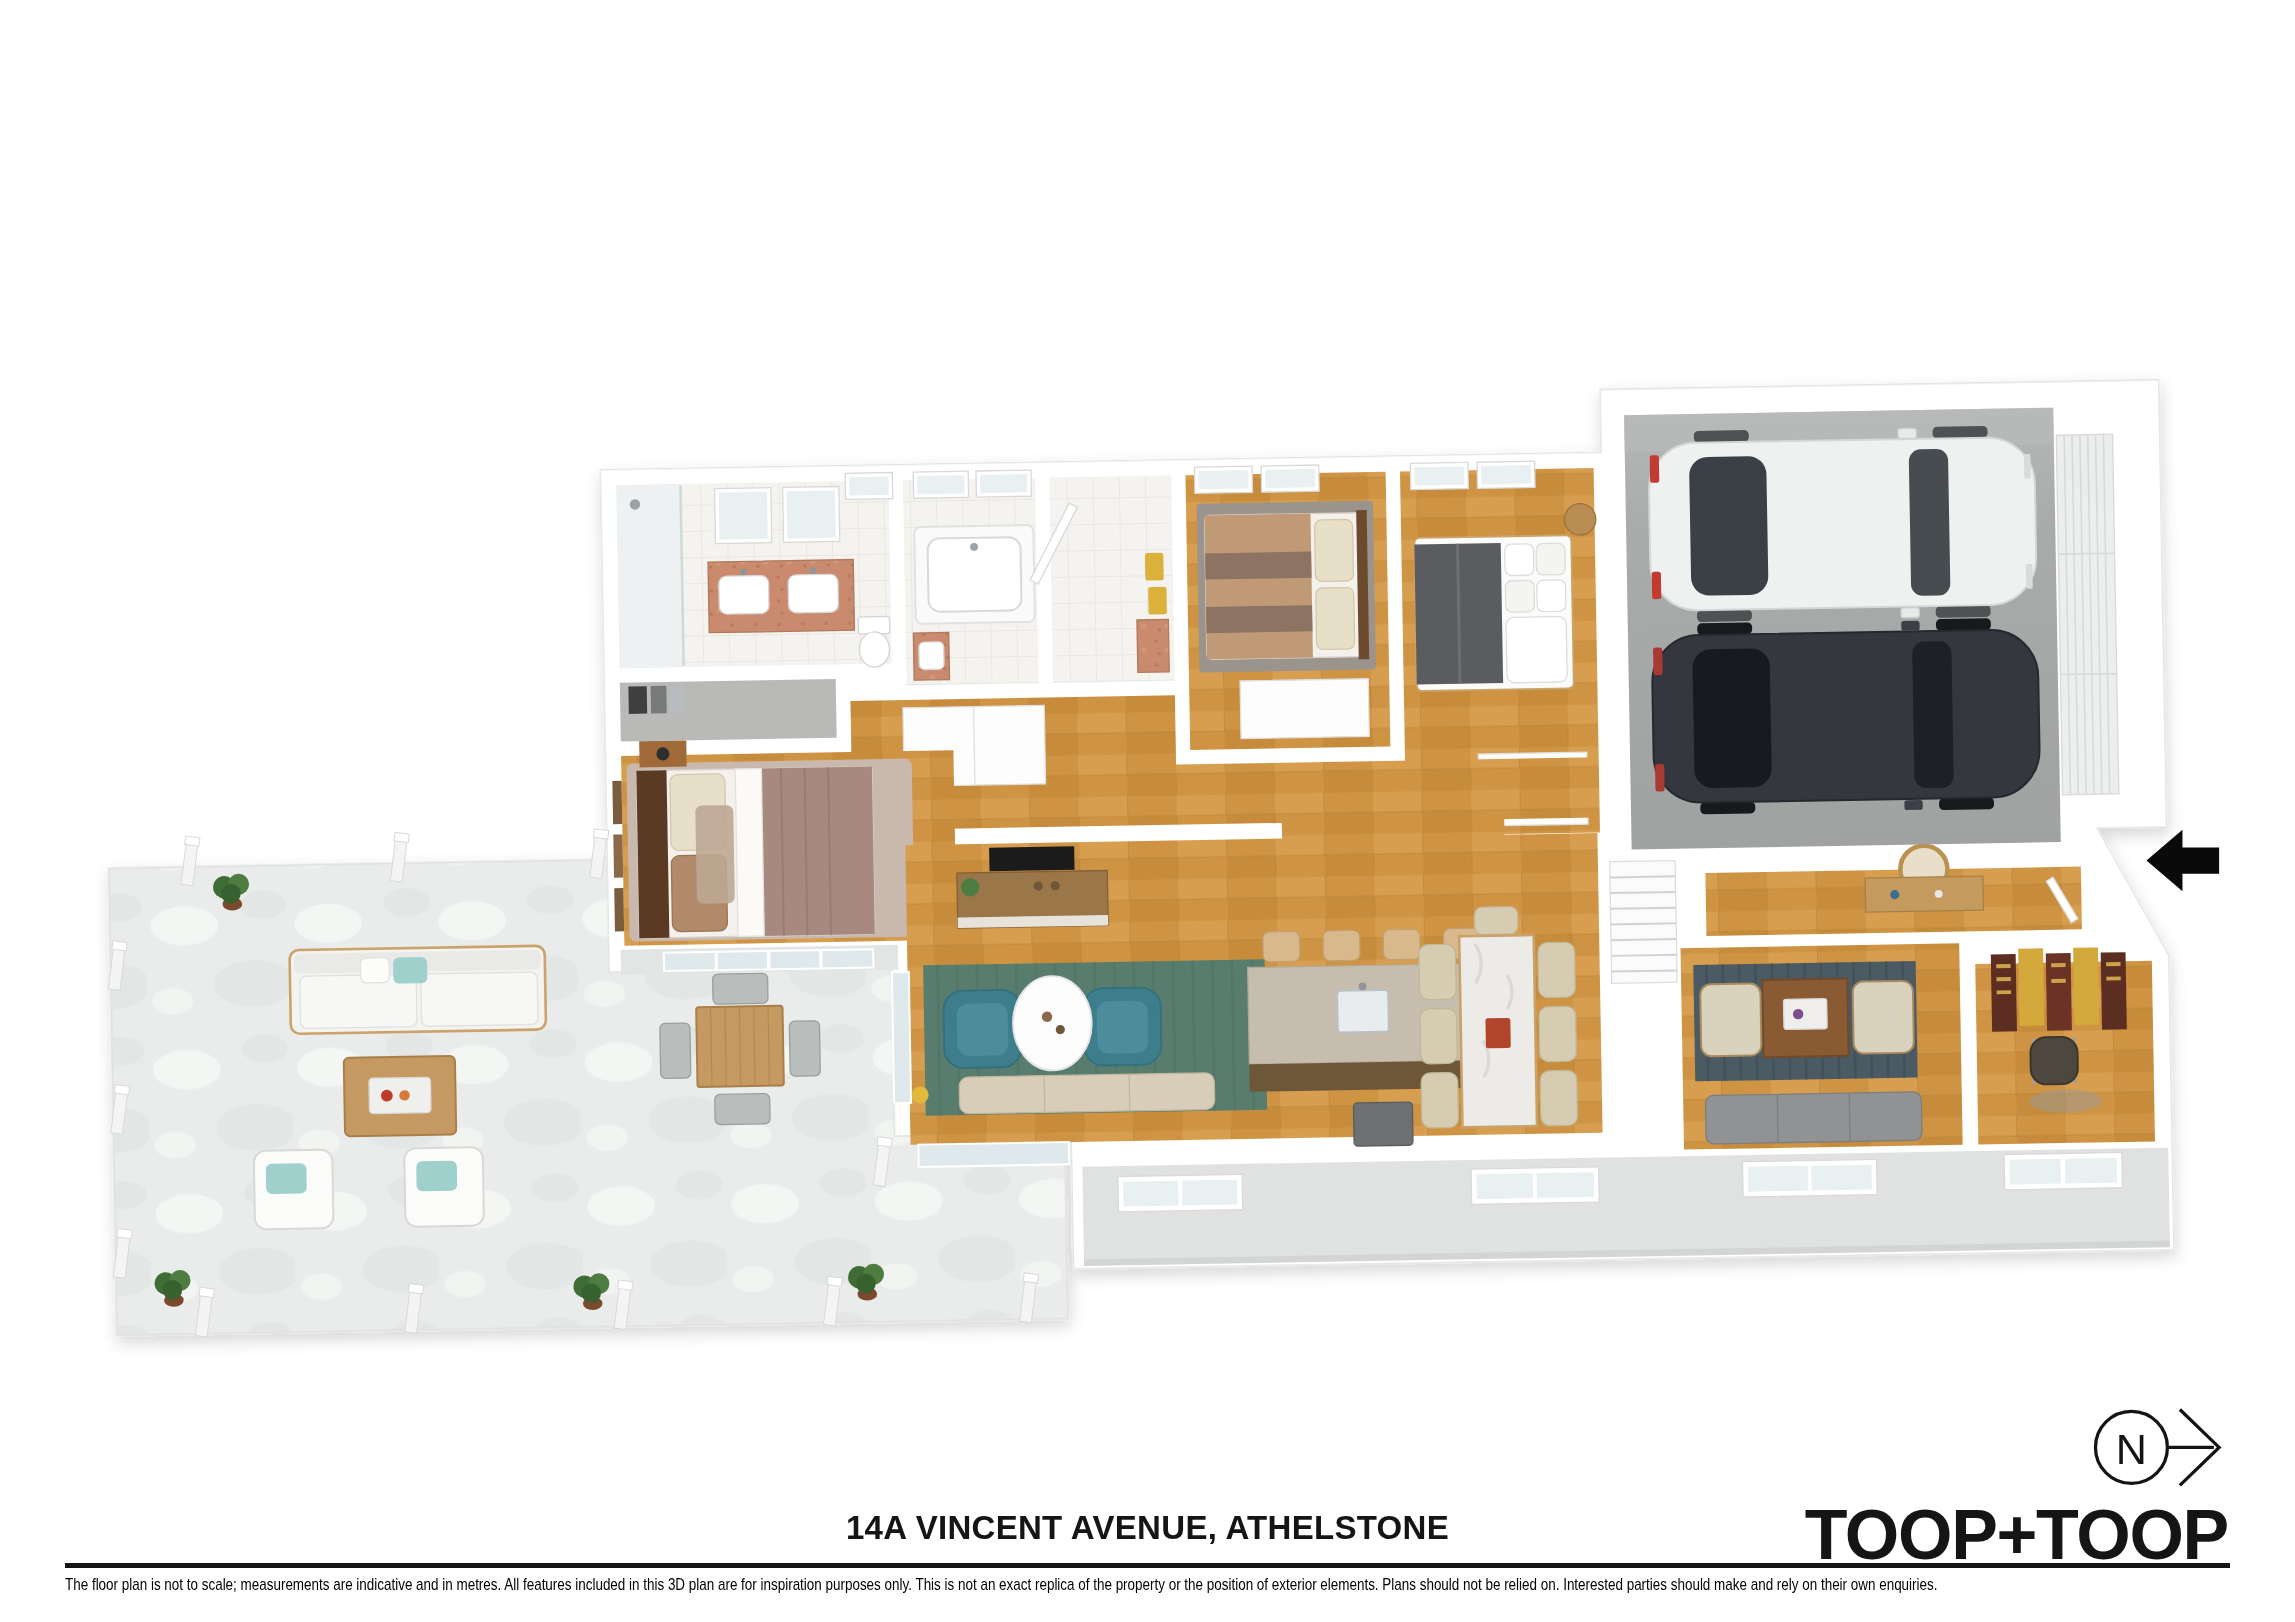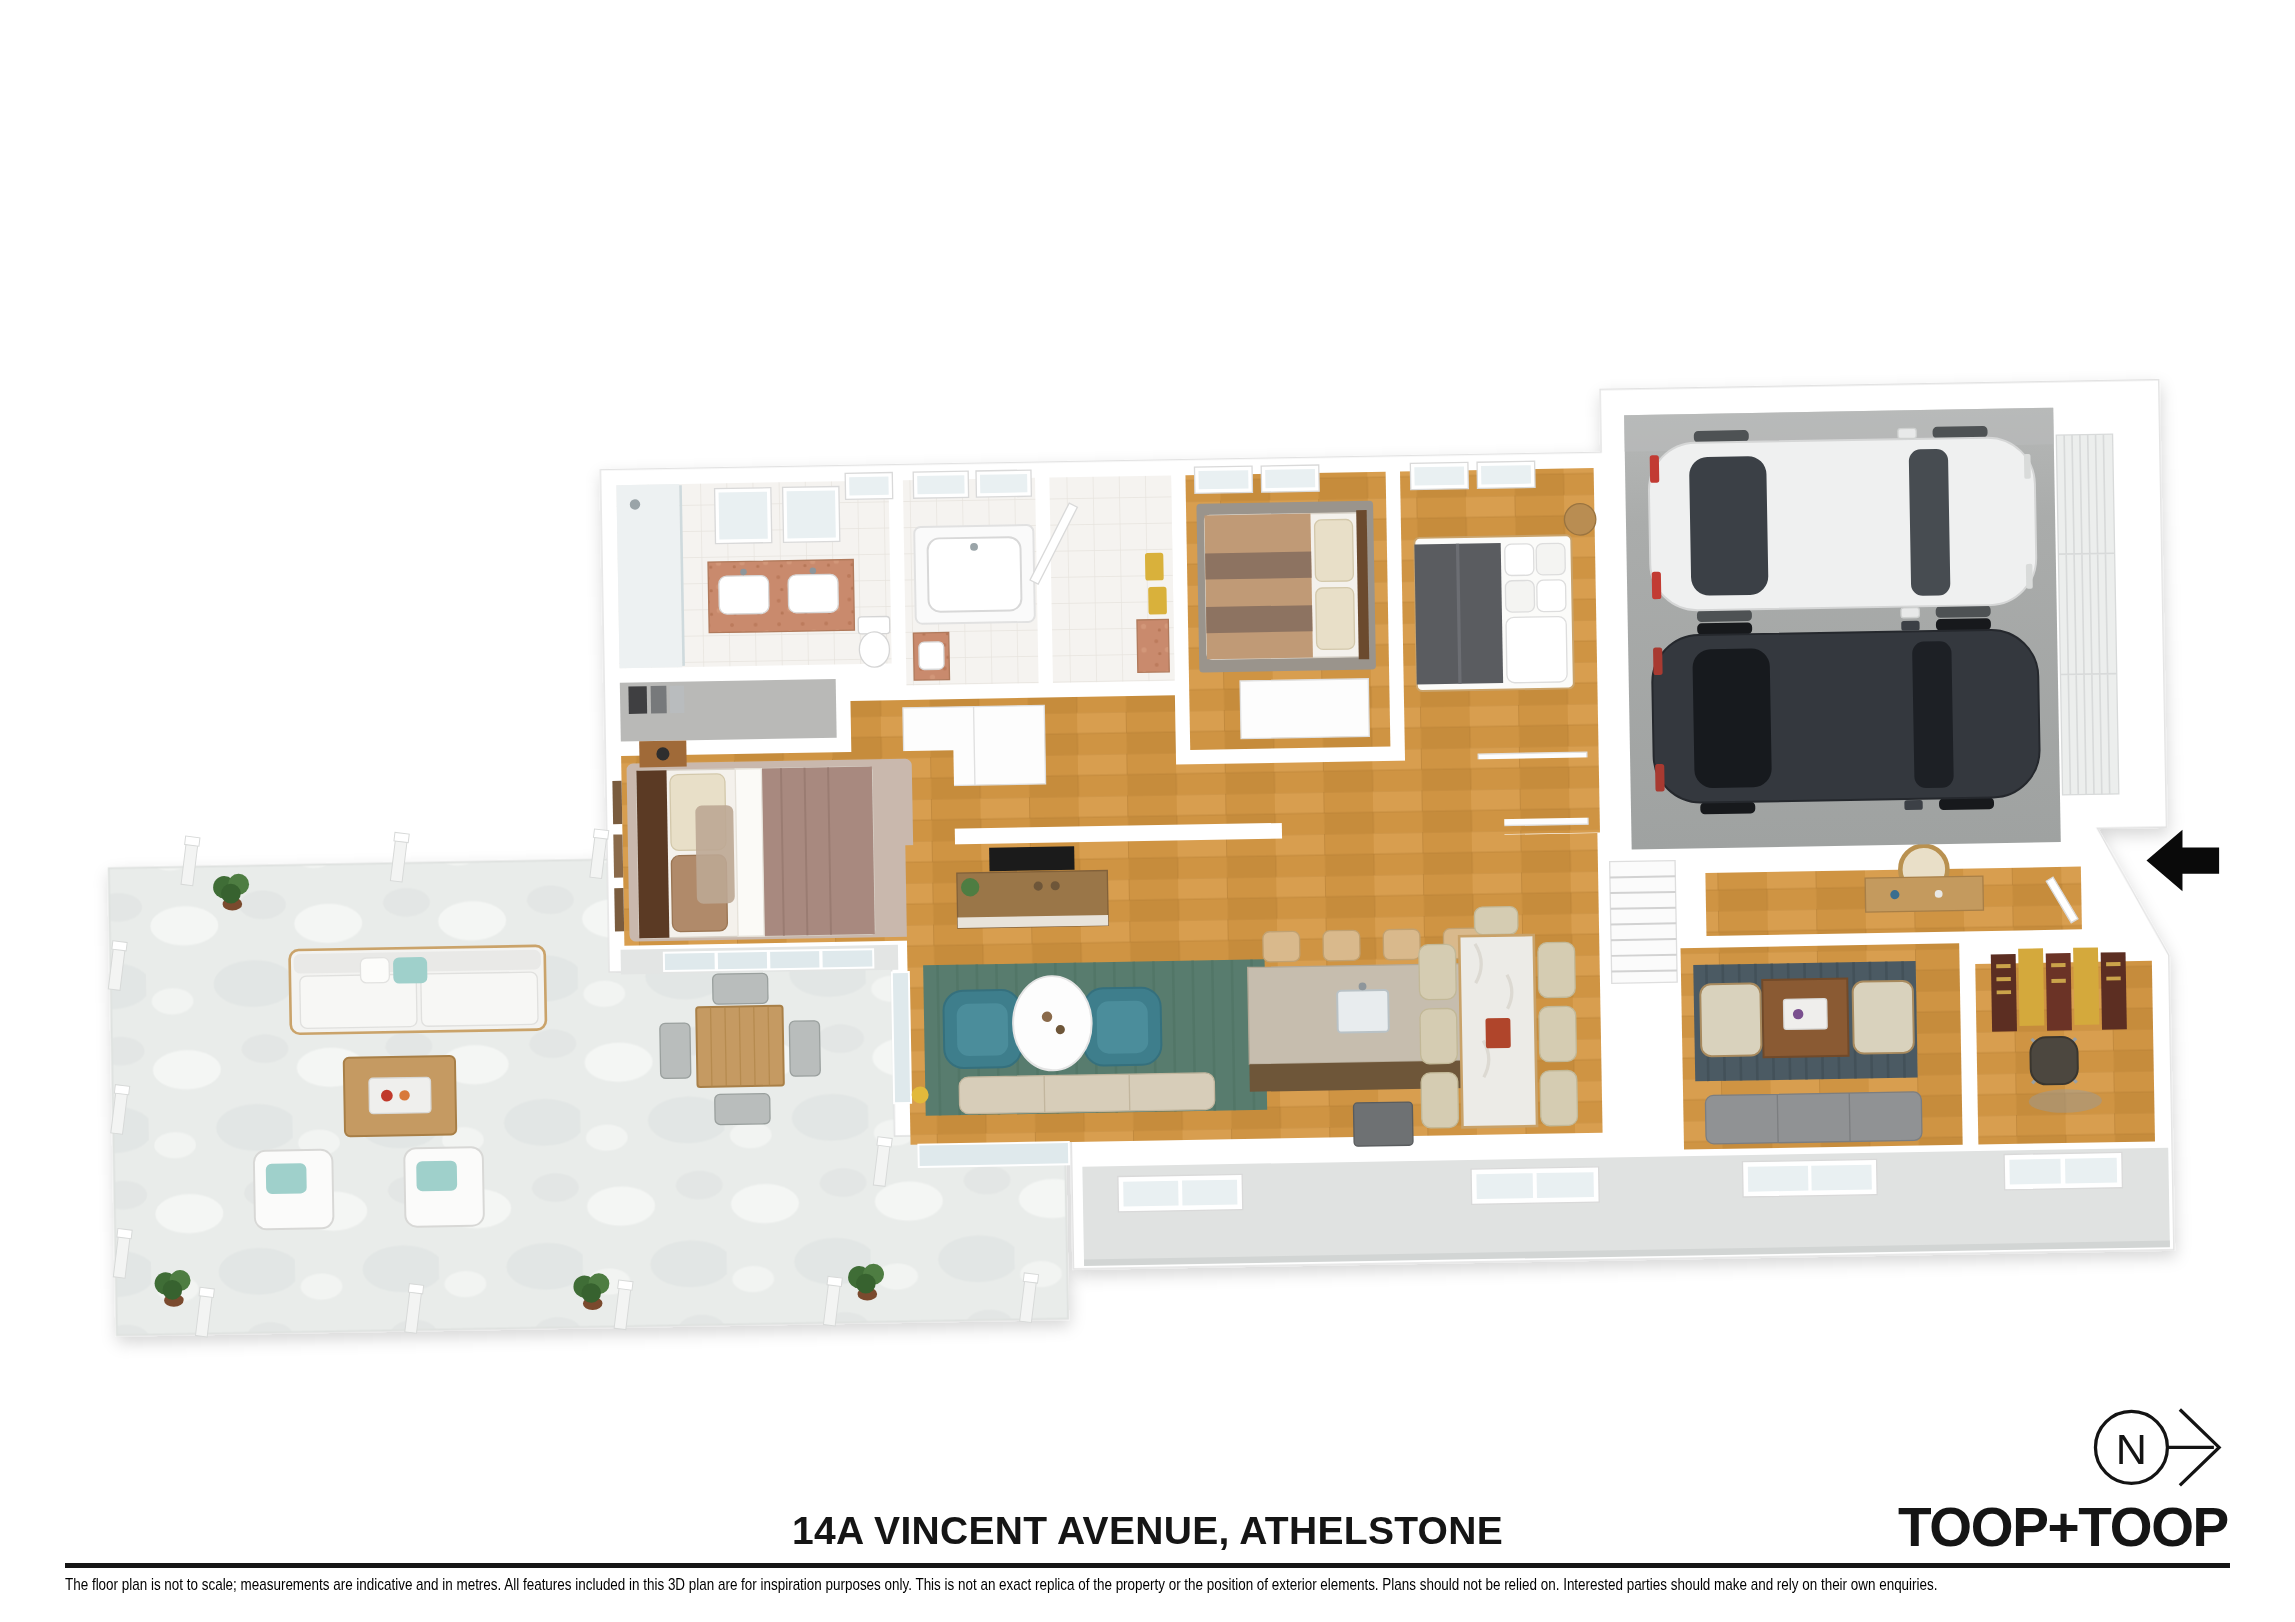--- a/index.html
+++ b/index.html
@@ -12,27 +12,27 @@
     width:2295px;height:1623px;
     background:var(--background);
     overflow:hidden;
     font-family:"Liberation Sans", sans-serif;
     color:var(--ink);
   }
   svg{position:absolute;left:0;top:0;}
   .footer-title{
     position:absolute;left:0;right:0;top:1509px;
     text-align:center;
-    font-size:39px;font-weight:700;letter-spacing:0.3px;
+    font-size:33px;font-weight:700;letter-spacing:0.3px;
     color:var(--ink);
     font-family:"Liberation Sans", sans-serif;
   }
   .brand-logo{
     position:absolute;right:67px;top:1495px;
-    font-size:55px;font-weight:700;letter-spacing:-1.3px;
+    font-size:70px;font-weight:700;letter-spacing:-1.3px;
     color:var(--ink);
     font-family:"Liberation Sans", sans-serif;
     white-space:nowrap;
   }
   .footer-divider{
     position:absolute;left:65px;top:1563px;
     width:2165px;height:4.6px;background:var(--ink);
   }
   .footer-disclaimer{
     position:absolute;left:65px;top:1575px;

